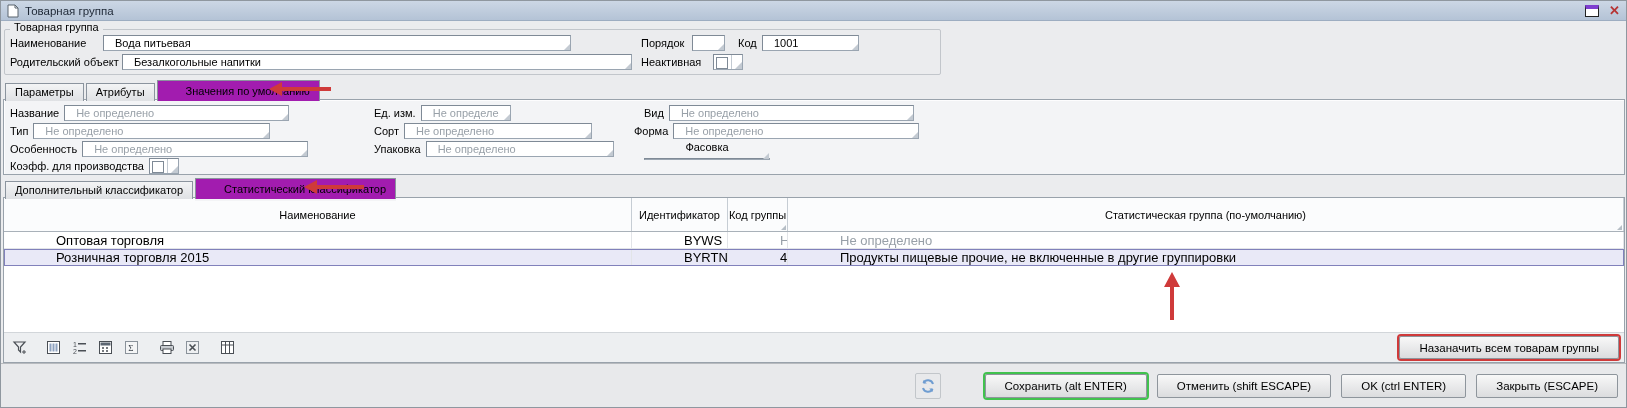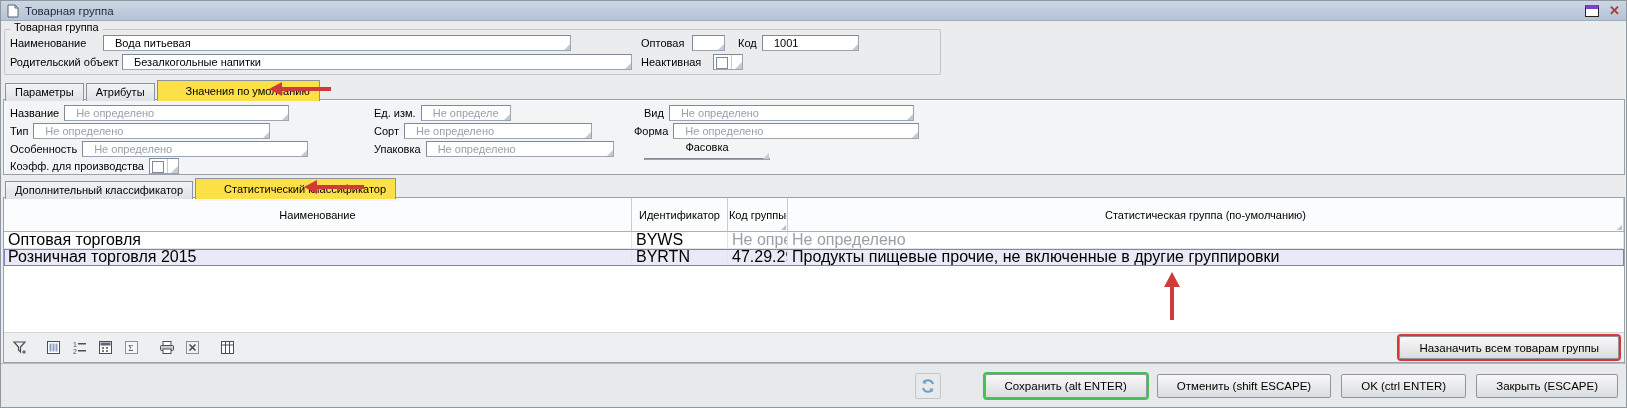--- a/index.html
+++ b/index.html
@@ -25,34 +25,34 @@
   .lbl{white-space:nowrap;}
 
   
   .gbox{position:absolute;left:3px;top:28px;width:935px;height:44px;border:1px solid #c2c6cb;border-radius:2px;}
   .gbox-legend{position:absolute;left:9px;top:20px;background:#ebecee;padding:0 4px;z-index:2;}
   .abs{position:absolute;display:flex;align-items:center;gap:5px;height:16px;}
 
   
   .tabbar{position:absolute;display:flex;align-items:flex-end;height:21px;z-index:3;}
   .tab{background:linear-gradient(#f3f4f5,#dfe1e4);border:1px solid #8b949e;border-bottom:none;padding:2px 9px 3px;margin-right:2px;height:18px;box-sizing:border-box;white-space:nowrap;cursor:pointer;}
-  .tab.active{background:#fde047;height:21px;padding-top:4px;box-shadow:0 2px 0 #f3f4f6;padding-left:28px;}
+  .tab.active{background:#a21caf;height:21px;padding-top:4px;box-shadow:0 2px 0 #f3f4f6;padding-left:28px;}
 
   
   .panel{position:absolute;left:2px;width:1622px;background:#f3f4f6;border:1px solid #99a2ab;box-sizing:border-box;box-shadow:inset 1px 1px 0 #fdfdfe;}
   #panel-defaults{top:98px;height:76px;}
   #panel-table{top:196px;height:166px;display:flex;flex-direction:column;background:#fff;}
 
   
   .tgrid{display:grid;grid-template-columns:628px 96px 60px 1fr;}
   .thead{height:33px;background:#fbfcfd;border-bottom:1px solid #a9b1b9;}
   .thead .hc{position:relative;display:flex;align-items:center;justify-content:center;border-right:1px solid #c6cdd4;font-size:11px;cursor:pointer;}
   .thead .hc.grip::after{content:"";position:absolute;right:1px;bottom:1px;border-style:solid;border-width:0 0 5px 5px;border-color:transparent transparent #b6bec6 transparent;}
   .trow{height:16px;border-bottom:1px solid #e2e4e8;cursor:pointer;}
-  .trow .tc{display:flex;align-items:center;padding:0 4px;border-right:1px solid #e2e4e8;white-space:nowrap;overflow:hidden;font-size:16px;}
+  .trow .tc{display:flex;align-items:center;padding:0 4px;border-right:1px solid #e2e4e8;white-space:nowrap;overflow:hidden;font-size:13px;margin-left:48px;}
   .trow.selected{background:#e9e9f7;outline:1px solid #8181bb;outline-offset:-1px;border-bottom:1px solid #8181bb;}
   .muted{color:#98a0a8;}
   .tempty{flex:1;background:#fff;position:relative;}
   .ttool{height:29px;background:#edeff1;border-top:1px solid #d2d6da;display:flex;align-items:center;gap:3px;padding:0 4px;position:relative;}
   .tbtn{width:21px;height:21px;display:flex;align-items:center;justify-content:center;background:transparent;border:1px solid transparent;border-radius:2px;cursor:pointer;}
   .tbtn:nth-child(1){margin-right:8px;}
   .tbtn svg{display:block;}
   .sp{width:6px;}
 
   
@@ -90,21 +90,21 @@
   <div class="gbox"></div>
   <span class="gbox-legend">Товарная группа</span>
 
   <div class="abs" style="left:9px;top:34px;">
     <span class="lbl">Наименование</span>
   </div>
   <div class="fld" style="position:absolute;left:102px;top:34px;width:468px;">
     <input value="Вода питьевая" style="">
   </div>
   <div class="abs" style="left:640px;top:34px;">
-    <span class="lbl">Оптовая</span>
+    <span class="lbl">Порядок</span>
   </div>
   <div class="fld" style="position:absolute;left:691px;top:34px;width:33px;">
     <input value="" style="">
   </div>
   <div class="abs" style="left:737px;top:34px;">
     <span class="lbl">Код</span>
   </div>
   <div class="fld" style="position:absolute;left:761px;top:34px;width:97px;">
     <input value="1001" style="">
   </div>

